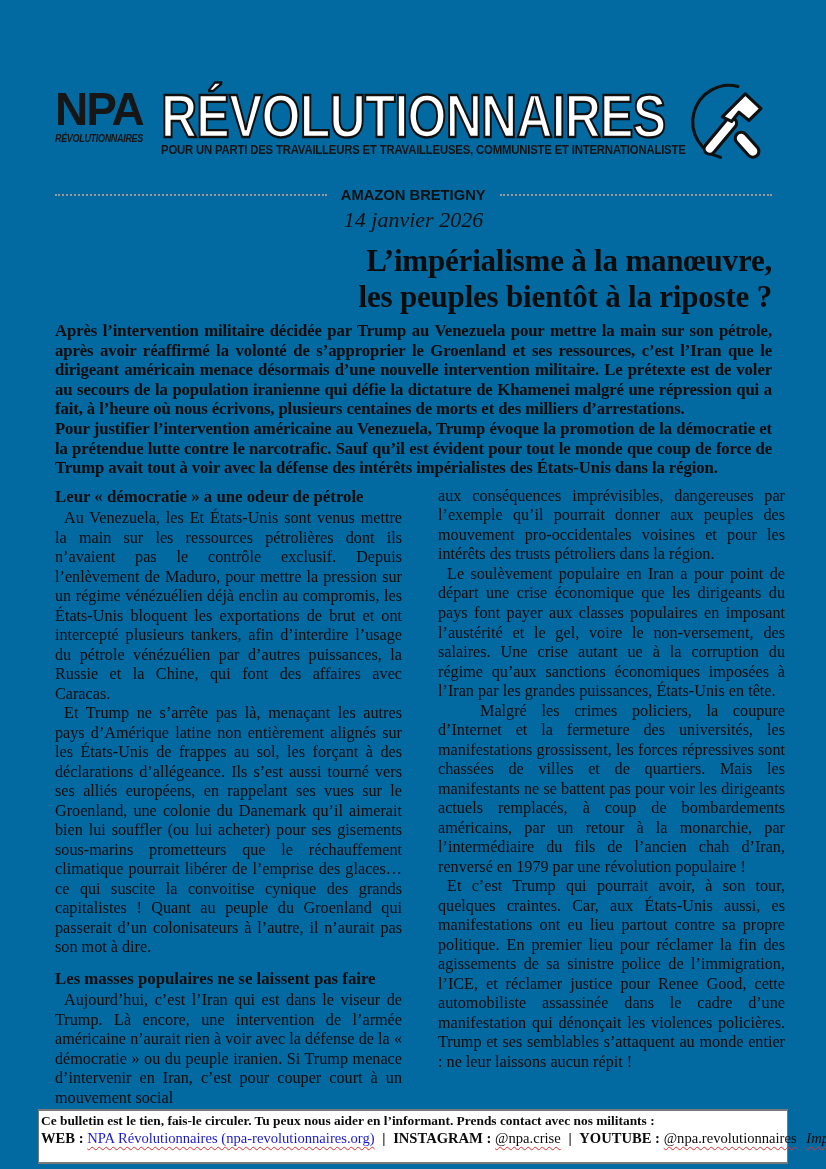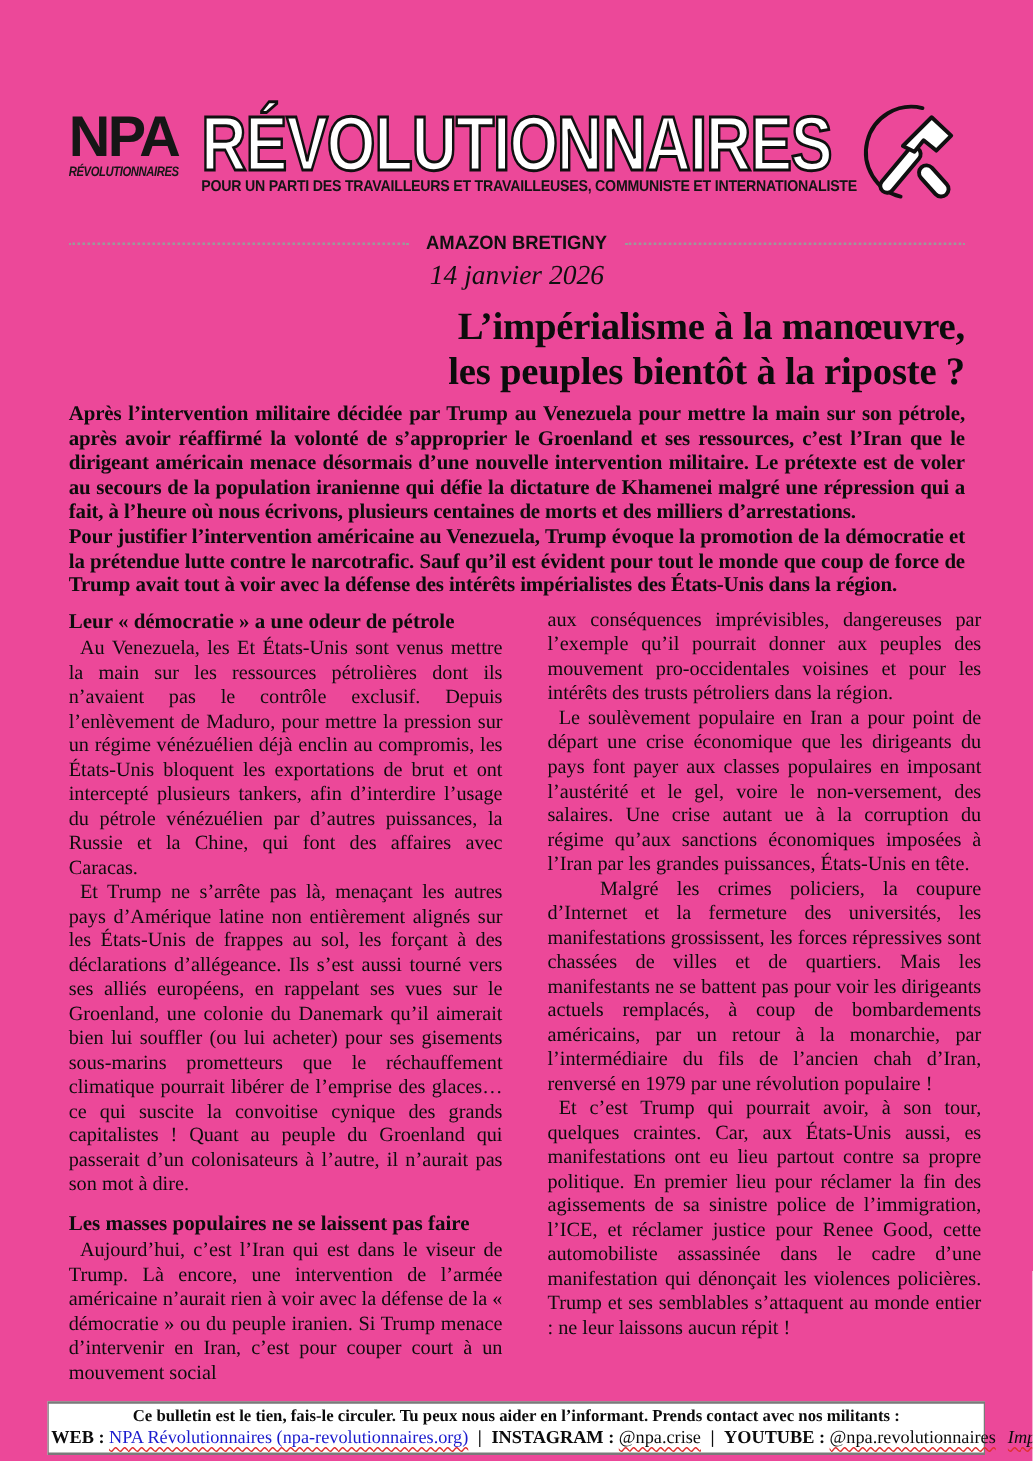--- a/index.html
+++ b/index.html
@@ -1,20 +1,20 @@
 <!DOCTYPE html>
 <html><head>
 <meta charset="utf-8">
 <style>
   * { margin:0; padding:0; box-sizing:border-box; }
   html,body { background:#fff; }
   .page {
     position:relative;
     width:826px; height:1169px;
-    background:#ec4899;
+    background:#0369a1;
     color:#000;
     font-family:"Liberation Serif", serif;
     overflow:hidden;
     margin:0 auto;
   }
   .content { padding:80px 54px 0 55px; }
 
   
   .masthead { display:flex; align-items:flex-start; }
   .npa-logo { width:100px; flex:0 0 auto; padding-top:8px; }
@@ -83,21 +83,21 @@
   .col h3 { font-size:16.8px; font-weight:bold; text-align:left; line-height:1.2; margin:0 0 2px 0; }
   .col .h-gap { margin-top:11px; }
   .col p { margin:0; text-indent:9px; }
   .col p.no-indent { text-indent:0; }
   .col p.big-indent { text-indent:42px; }
 
   
   .footer {
     position:absolute; left:38px; right:38px; bottom:5px;
     border:1px solid #7a7a7a; border-top-width:2px; border-bottom-width:2px;
-    background:#fff; text-align:center; padding:2px 2px 3px 2px;
+    background:#fff; padding:2px 2px 15px 2px;
   }
   .footer-line1 { font-weight:bold; font-size:13.4px; color:#0c0c0c; white-space:nowrap; }
   .footer-line2 { font-size:14.6px; color:#0c0c0c; white-space:nowrap; margin-top:1px; }
   .f-label { font-weight:bold; }
   .f-sep { font-weight:bold; margin:0 4px; }
   .f-link {
     color:#1a1acd; text-decoration:underline; cursor:pointer;
   }
   .f-squiggle {
     text-decoration:underline wavy #e03030;

